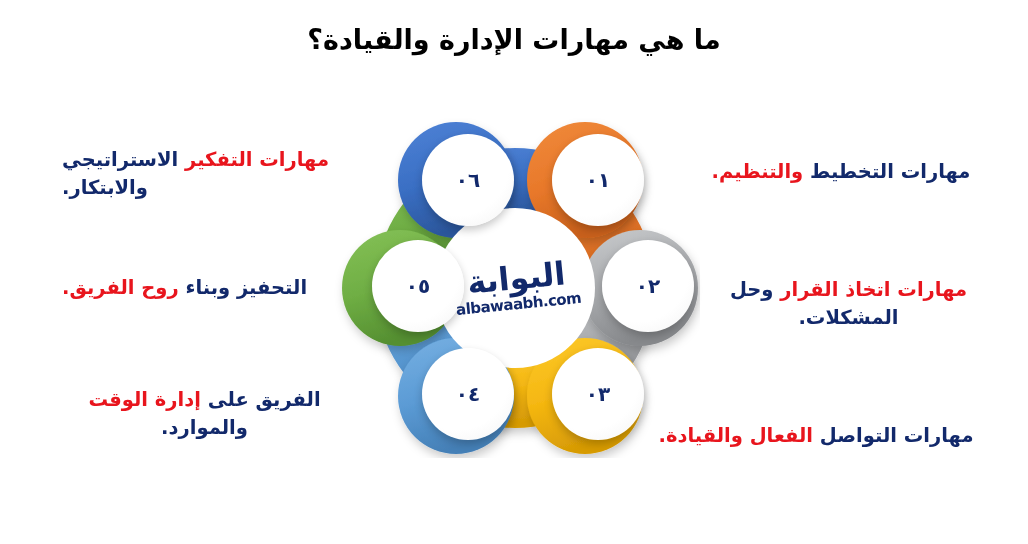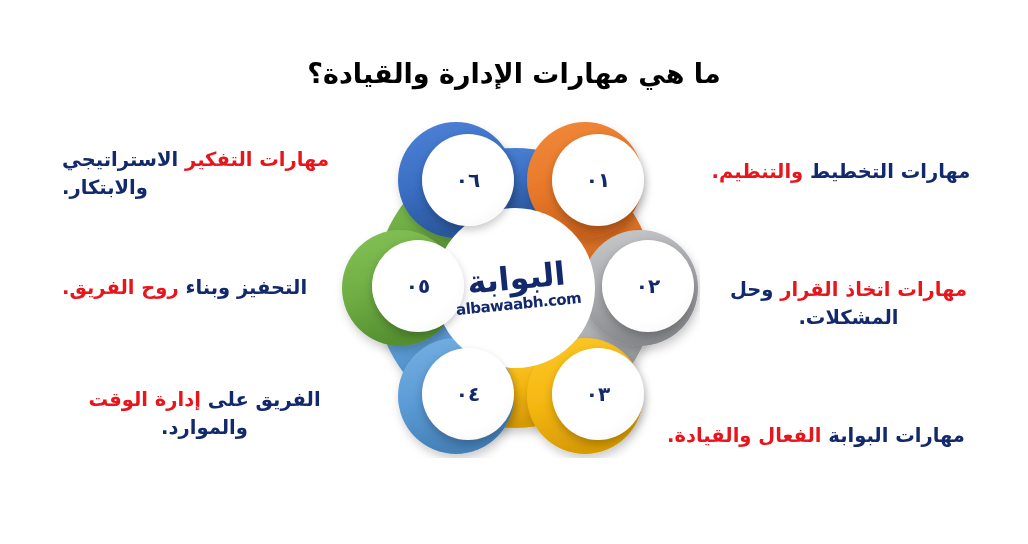--- a/index.html
+++ b/index.html
@@ -14,21 +14,20 @@
   #stage{position:absolute;inset:0;width:1028px;height:544px;}
 
   
   .title{
     position:absolute;left:0;top:24px;width:1028px;
     text-align:center;
     font-size:27px;font-weight:bold;
     letter-spacing:0px;
     line-height:1.2;
     white-space:nowrap;
-    margin-top:34px;
   }
 
   
   .graphic{
     position:absolute;
     left:330px;top:118px;
     width:370px;height:340px;
   }
   .graphic svg{display:block;width:370px;height:340px;}
 
@@ -200,19 +199,19 @@
     </div>
 
     <div class="logo">
       <span class="ar">البوابة</span>
       <span class="en">albawaabh.com</span>
     </div>
   </div>
 
   <div class="label lab-right L1"><span class="nv">مهارات التخطيط </span><span class="rd">والتنظيم.</span></div>
   <div class="label lab-right L2"><span class="rd">مهارات اتخاذ القرار </span><span class="nv">وحل المشكلات.</span></div>
-  <div class="label lab-right L3"><span class="nv">مهارات البوابة </span><span class="rd">الفعال والقيادة.</span></div>
+  <div class="label lab-right L3"><span class="nv">مهارات التواصل </span><span class="rd">الفعال والقيادة.</span></div>
 
   <div class="label lab-left L4"><span class="nv">الفريق على </span><span class="rd">إدارة الوقت </span><span class="nv">والموارد.</span></div>
   <div class="label lab-left L5"><span class="nv">التحفيز وبناء </span><span class="rd">روح الفريق.</span></div>
   <div class="label lab-left L6"><span class="rd">مهارات التفكير </span><span class="nv">الاستراتيجي والابتكار.</span></div>
 
 </div>
 
 </body></html>

